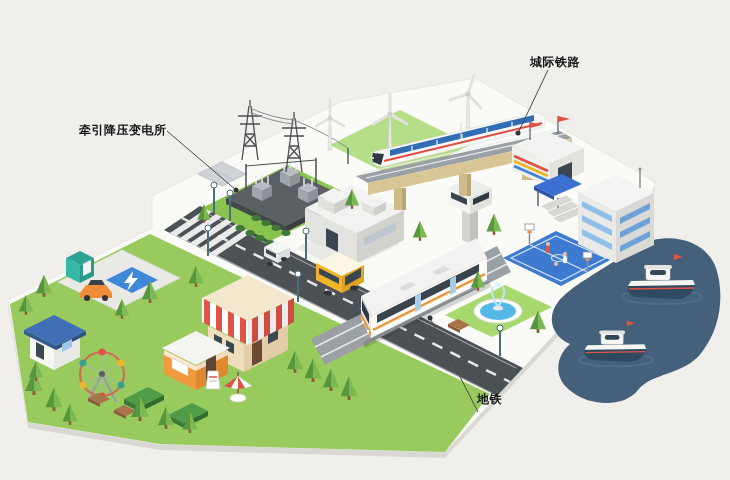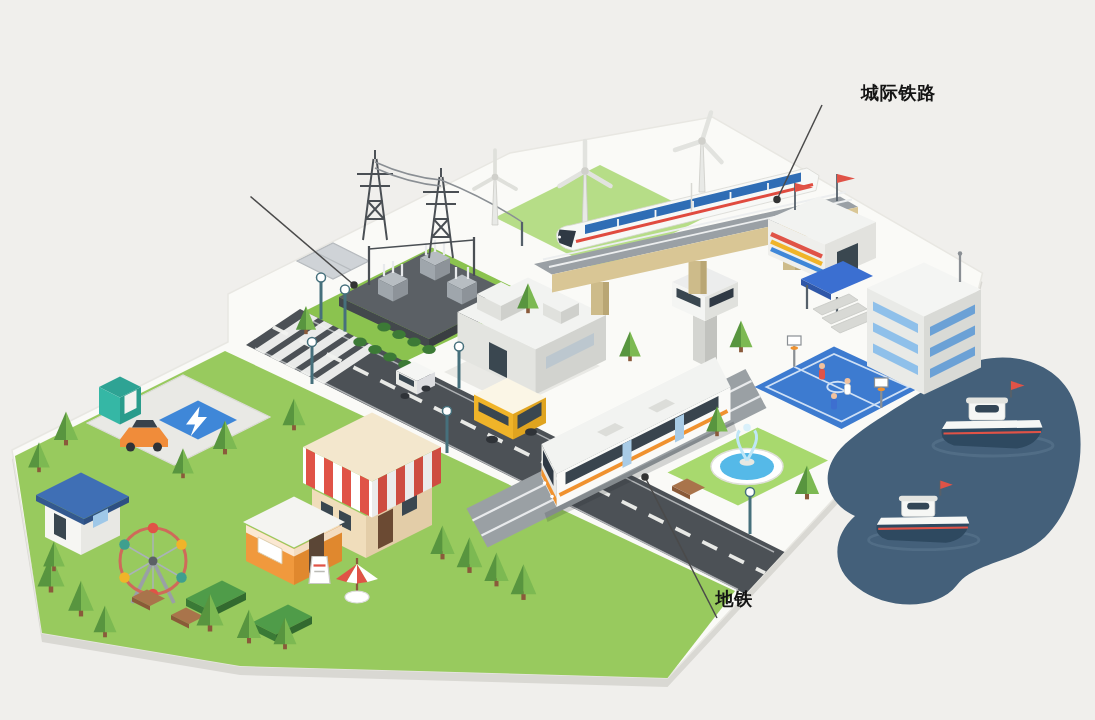--- a/index.html
+++ b/index.html
@@ -487,18 +487,19 @@
   <g stroke="#4a4a4a" stroke-width="1">
     <line x1="167" y1="131" x2="236" y2="190"></line>
     <circle cx="236" cy="190" r="2.5" fill="#333333" stroke="none"></circle>
     <line x1="548" y1="70" x2="518" y2="133"></line>
     <circle cx="518" cy="133" r="2.5" fill="#333333" stroke="none"></circle>
     <line x1="478" y1="412" x2="430" y2="318"></line>
     <circle cx="430" cy="318" r="2.5" fill="#333333" stroke="none"></circle>
   </g>
 </svg>
 
-
-<div class="callout" style="left:574px; top:54px;">城际铁路</div>
+<div class="callout" style="left:79px; top:122px;">牵引降压变电所</div>
+
+<div class="callout" style="left:530px; top:54px;">城际铁路</div>
 
 <div class="callout" style="left:477px; top:391px;">地铁</div>
 
 </div>
 
 </body></html>

